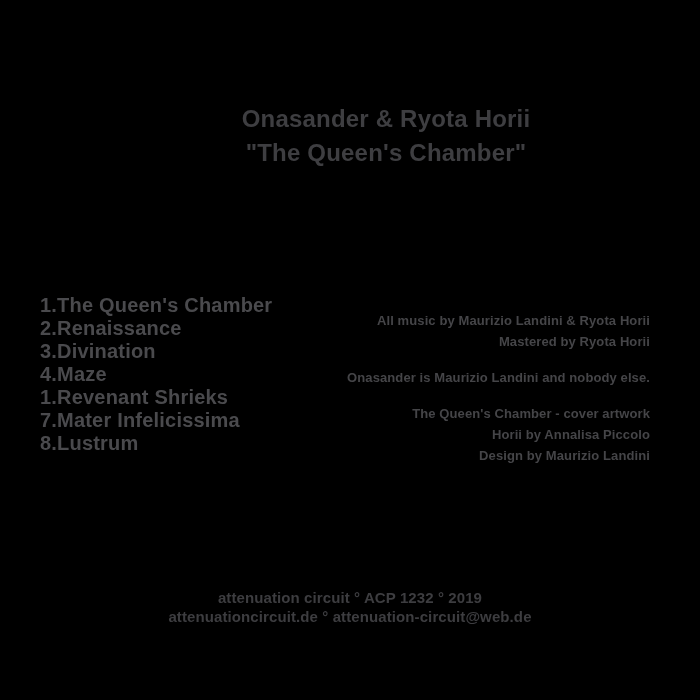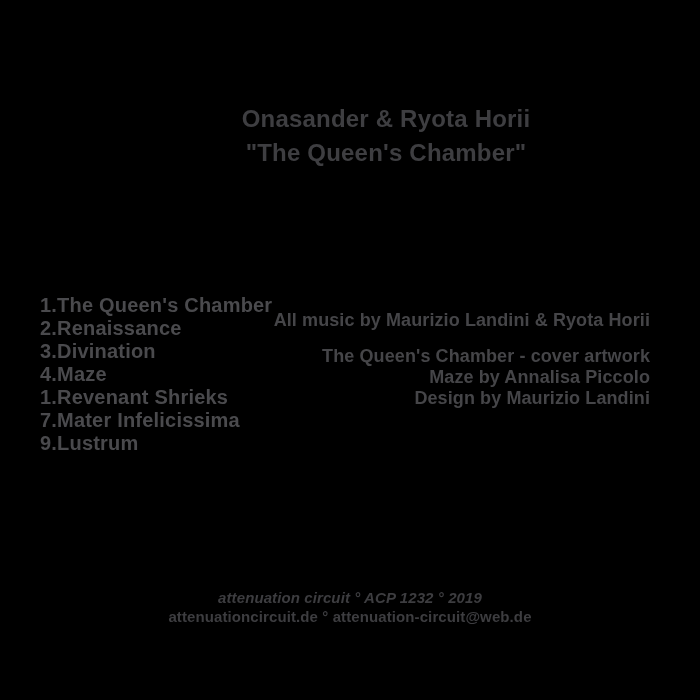--- a/index.html
+++ b/index.html
@@ -36,21 +36,21 @@
     line-height: 23px;
     color: #4a4a4d;
     letter-spacing: 0.2px;
   }
   .tracklist .track { display: block; }
   .credits {
     position: absolute;
     top: 310px;
     right: 50px;
     text-align: right;
-    font-size: 18px;
+    font-size: 13px;
     line-height: 21px;
     color: #454548;
     letter-spacing: 0.1px;
   }
   .credits .credit-group { margin-bottom: 15px; }
   .credits .credit-group:last-child { margin-bottom: 0; text-align: right; }
   .credits .credit-line { display: block; }
   .label-footer {
     position: absolute;
     top: 589px;
@@ -73,32 +73,36 @@
     <span class="title-line" style="display:block;">"The Queen's Chamber"</span>
   </div>
 
   <div class="tracklist">
     <span class="track">1.The Queen's Chamber</span>
     <span class="track">2.Renaissance</span>
     <span class="track">3.Divination</span>
     <span class="track">4.Maze</span>
     <span class="track">1.Revenant Shrieks</span>
     <span class="track">7.Mater Infelicissima</span>
-    <span class="track">9.Lustrum</span>
+    <span class="track">8.Lustrum</span>
   </div>
 
   <div class="credits">
     <div class="credit-group">
       <span class="credit-line">All music by Maurizio Landini &amp; Ryota Horii</span>
+      <span class="credit-line">Mastered by Ryota Horii</span>
+    </div>
+    <div class="credit-group">
+      <span class="credit-line">Onasander is Maurizio Landini and nobody else.</span>
     </div>
     <div class="credit-group">
       <span class="credit-line">The Queen's Chamber - cover artwork</span>
-      <span class="credit-line">Maze by Annalisa Piccolo</span>
+      <span class="credit-line">Horii by Annalisa Piccolo</span>
       <span class="credit-line">Design by Maurizio Landini</span>
     </div>
   </div>
 
   <div class="label-footer">
-    <span class="footer-line" style="display:block;font-style:italic;">attenuation circuit ° ACP 1232 ° 2019</span>
+    <span class="footer-line" style="display:block;">attenuation circuit ° ACP 1232 ° 2019</span>
     <span class="footer-line" style="display:block;">attenuationcircuit.de ° attenuation-circuit@web.de</span>
   </div>
 
 </div>
 
 </body></html>

